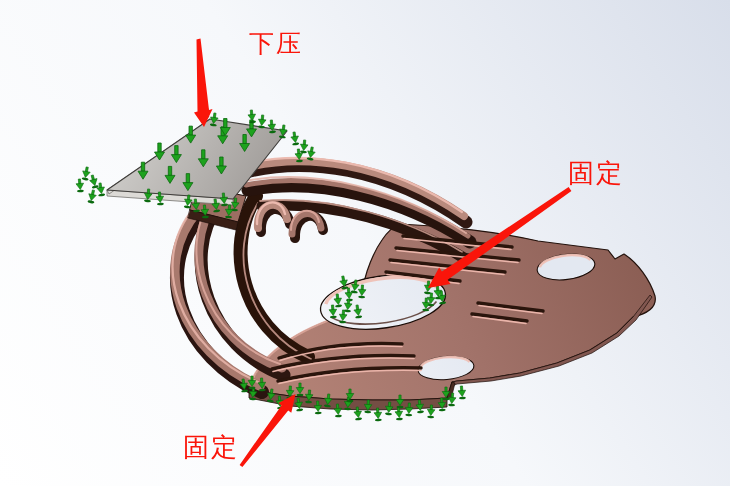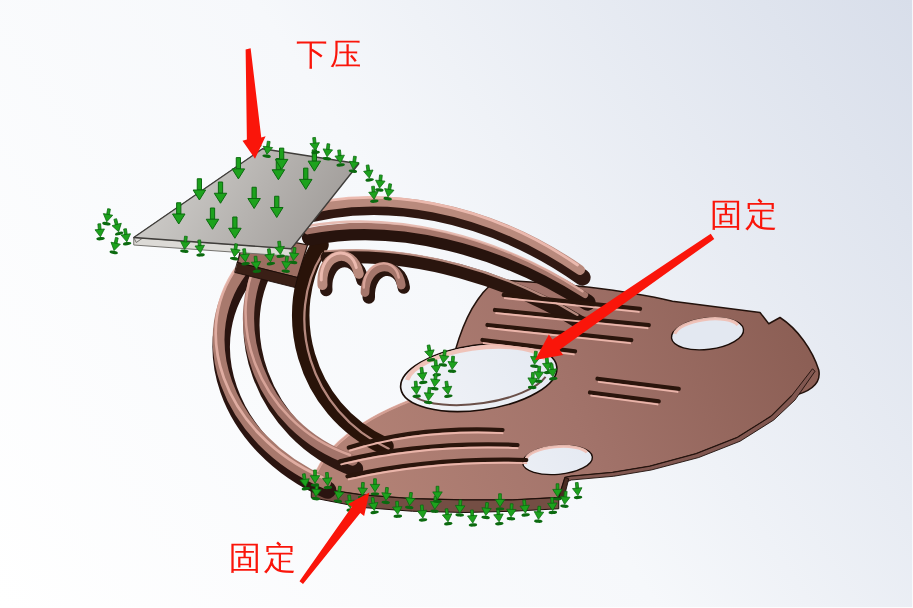--- a/index.html
+++ b/index.html
@@ -6,21 +6,21 @@
   .viewport{
     position:relative;width:730px;height:486px;overflow:hidden;
     font-family:"DejaVu Sans","Liberation Sans",sans-serif;
   }
   .viewport svg{position:absolute;left:0;top:0;}
   .anno-label{
     position:absolute;color:var(--red,#fa150a);
     font-size:25px;line-height:1.0;letter-spacing:2px;font-weight:500;
     white-space:nowrap;user-select:none;
   }
-  #lbl-press{left:237px;top:31px;}
+  #lbl-press{left:249px;top:31px;}
   #lbl-fixed-center{left:568px;top:160px;font-size:26px;}
   #lbl-fixed-bottom{left:183px;top:434px;font-size:26px;}
   .fxm{fill:var(--green,#1da21d);stroke:var(--green-dark,#0b6a0f);stroke-width:.6;}
   .fxd{fill:var(--green-dark,#0b6a0f);}
   .ldm{fill:var(--green,#22a822);stroke:var(--green-dark,#0b6a0f);stroke-width:.8;}
   .red{fill:var(--red,#fa150a);}
 </style>
 </head>
 <body>
 

